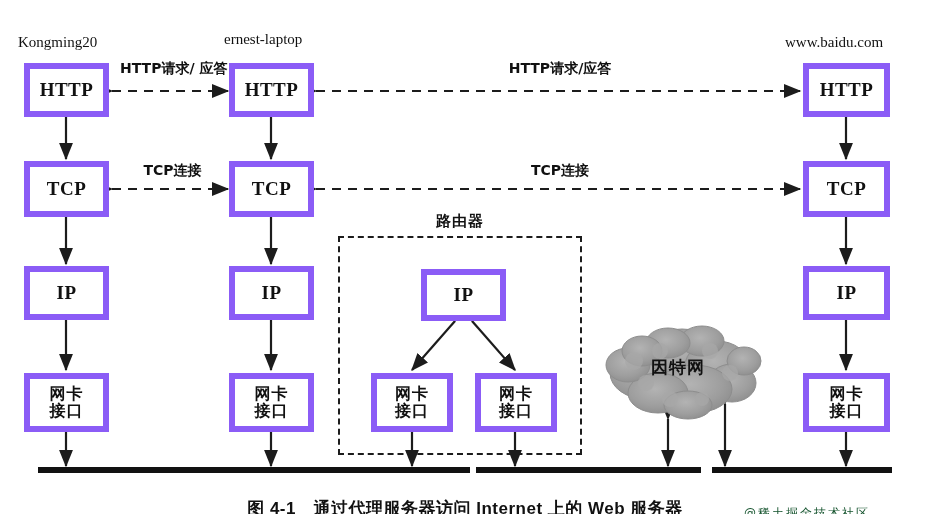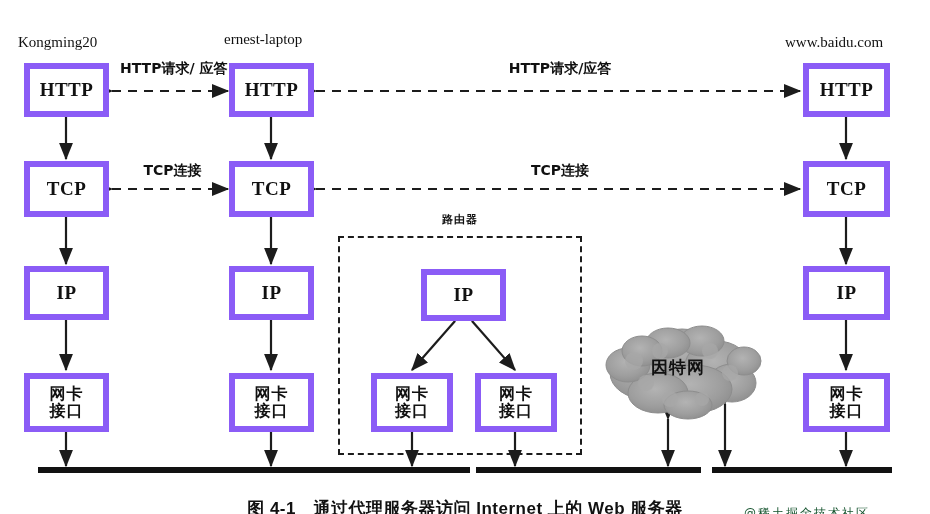--- a/index.html
+++ b/index.html
@@ -56,21 +56,21 @@
     text-align: center;
     z-index: 7;
     line-height: 1.06;
   }
   .linklabel.cjkmix {
     font-family: "DejaVu Sans", "Liberation Sans", sans-serif;
     font-size: 14px;
   }
   .linklabel.routerttl {
     font-family: "DejaVu Sans", "Liberation Sans", sans-serif;
-    font-size: 11px;
+    font-size: 15px;
     letter-spacing: 1px;
   }
   
   .router-region {
     position: absolute;
     box-sizing: border-box;
     border: 2px dashed #1c1c1c;
     background: transparent;
     z-index: 2;
   }

